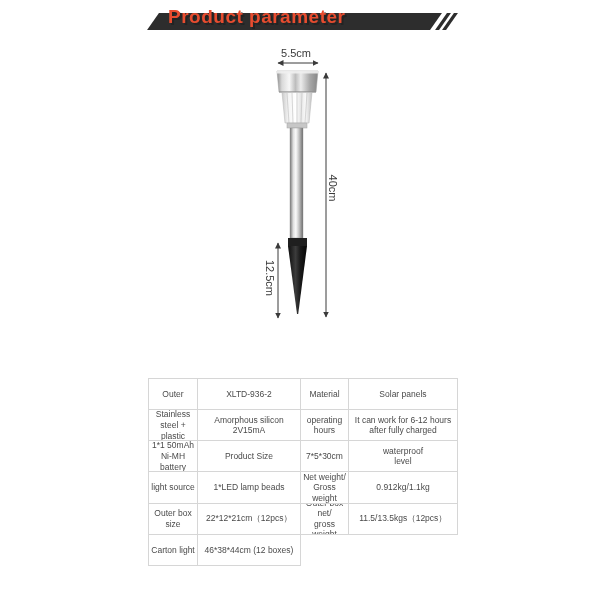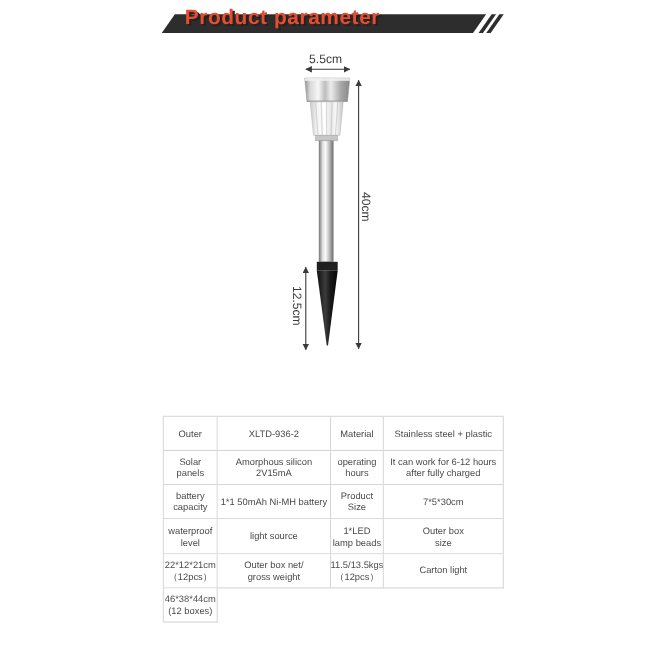--- a/index.html
+++ b/index.html
@@ -114,40 +114,41 @@
     <text class="dim-text" text-anchor="middle" x="103" y="148" dy="0.35em" transform="rotate(90 103 148)">40cm</text>
 
     <line x1="48" y1="203" x2="48" y2="278" stroke="#3a3a3a" stroke-width="1" marker-start="url(#arw)" marker-end="url(#arw)"></line>
     <text class="dim-text" text-anchor="middle" x="40" y="238" dy="0.35em" transform="rotate(90 40 238)">12.5cm</text>
   </svg>
 
   <div class="tbl">
     <div class="cell">Outer</div>
     <div class="cell">XLTD-936-2</div>
     <div class="cell">Material</div>
+    <div class="cell">Solar panels</div>
+
     <div class="cell">Stainless steel + plastic</div>
-
-    <div class="cell">Solar panels</div>
     <div class="cell">Amorphous silicon 2V15mA</div>
     <div class="cell">operating
 hours</div>
     <div class="cell">It can work for 6-12 hours
 after fully charged</div>
 
-    <div class="cell">battery
-capacity</div>
     <div class="cell">1*1 50mAh Ni-MH battery</div>
     <div class="cell">Product Size</div>
     <div class="cell">7*5*30cm</div>
 
     <div class="cell">waterproof
 level</div>
     <div class="cell">light source</div>
     <div class="cell">1*LED lamp beads</div>
 
+    <div class="cell">Net weight/
+Gross weight</div>
+    <div class="cell">0.912kg/1.1kg</div>
     <div class="cell">Outer box
 size</div>
     <div class="cell">22*12*21cm（12pcs）</div>
 
     <div class="cell">Outer box net/
 gross weight</div>
     <div class="cell">11.5/13.5kgs（12pcs）</div>
     <div class="cell">Carton light</div>
     <div class="cell">46*38*44cm (12 boxes)</div>
   </div>

